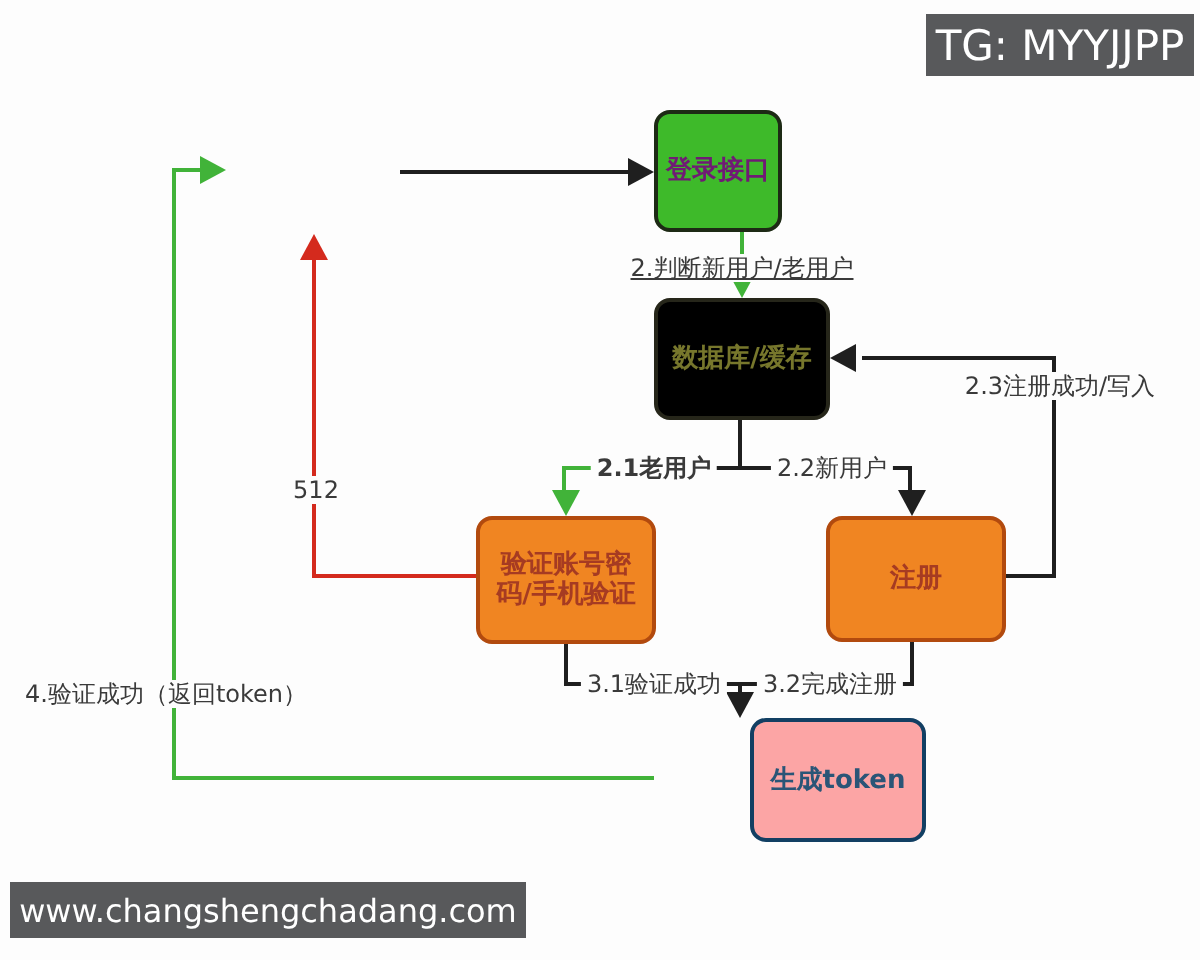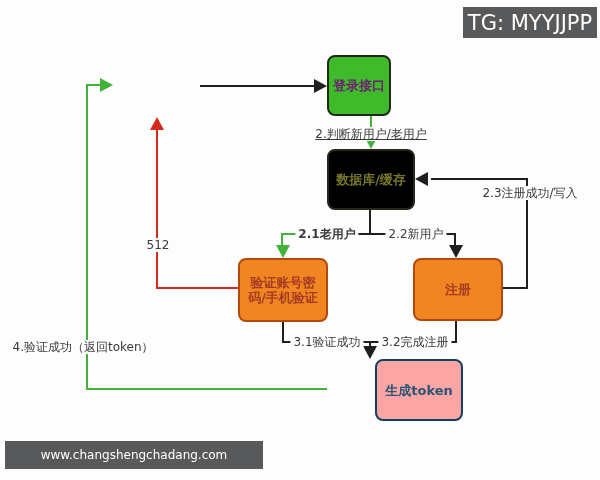--- a/index.html
+++ b/index.html
@@ -35,21 +35,21 @@
   .lbl{
     position:absolute;transform:translate(-50%,-50%);background:#fdfdfd;
     padding:0 3px;font-size:12px;color:#3a3a3a;white-space:nowrap;line-height:14px;
   }
   
   .wm{
     position:absolute;background:#58595B;color:#ffffff;
     display:flex;align-items:center;justify-content:center;white-space:nowrap;
   }
   .wm-top{left:463px;top:7px;width:134px;height:31px;font-size:21px;}
-  .wm-bottom{left:5px;top:441px;width:258px;height:28px;font-size:12px;}
+  .wm-bottom{left:5px;top:441px;width:258px;height:28px;font-size:16px;}
 </style>
 </head>
 <body>
 
 <div class="stage">
 
   <div class="wm wm-top">
     <span>TG: MYYJJPP</span>
   </div>
 

